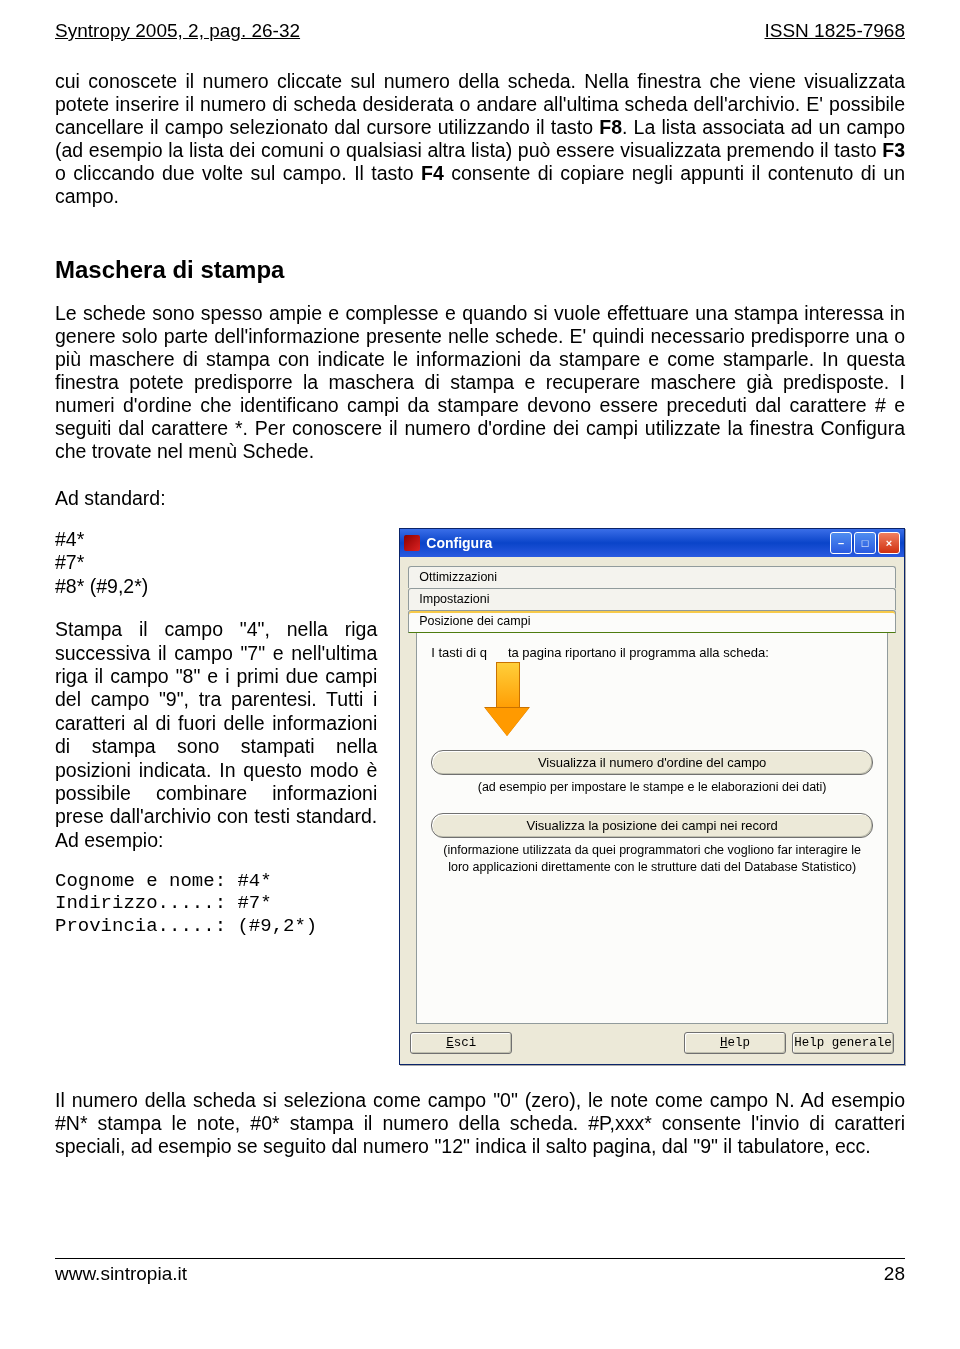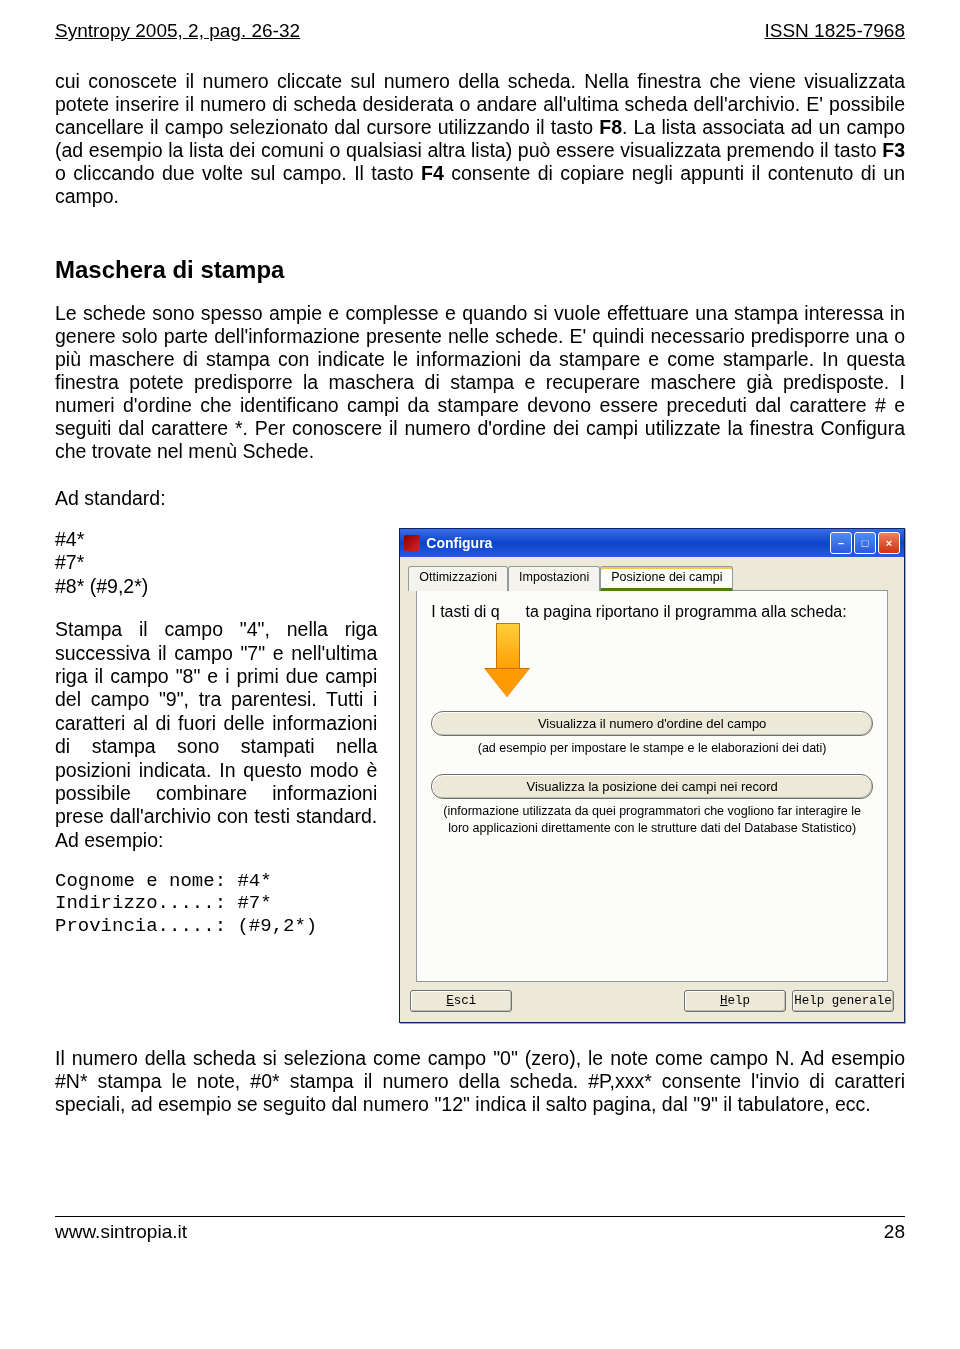--- a/index.html
+++ b/index.html
@@ -116,53 +116,54 @@
   .tabstrip {
     background: #ece9d8;
     padding: 8px 8px 0 8px;
     position: relative;
   }
   .tabs {
     display: flex;
     gap: 0;
     position: relative;
     z-index: 2;
+    flex-direction: column;
   }
   .tab {
     border: 1px solid #919b9c;
     border-bottom: none;
     border-radius: 3px 3px 0 0;
     background: #f4f3ee;
     padding: 3px 10px 4px 10px;
     font-size: 12.5px;
     color: #000;
     margin-right: 0px;
     position: relative;
     top: 1px;
   }
   .tab.active {
     background: #fcfcfa;
-    border-bottom: 3px solid #4d7c0f;
+    border-bottom: 1px solid #4d7c0f;
     z-index: 3;
   }
   .tab.front {
     box-shadow: inset 0 2px 0 #f7ca4a;
   }
   .tabpanel {
     border: 1px solid #919b9c;
     background: #fcfcfa;
     margin: 0 8px 8px 8px;
     min-height: 392px;
     position: relative;
     z-index: 1;
     padding: 12px 14px 12px 14px;
     box-sizing: border-box;
   }
   .msg1 {
-    font-size: 16px;
+    font-size: 13px;
     margin-bottom: 8px;
   }
   .arrow-holder {
     position: relative;
     height: 78px;
   }
   .arrow {
     position: absolute;
     left: 54px;
     top: -6px;

